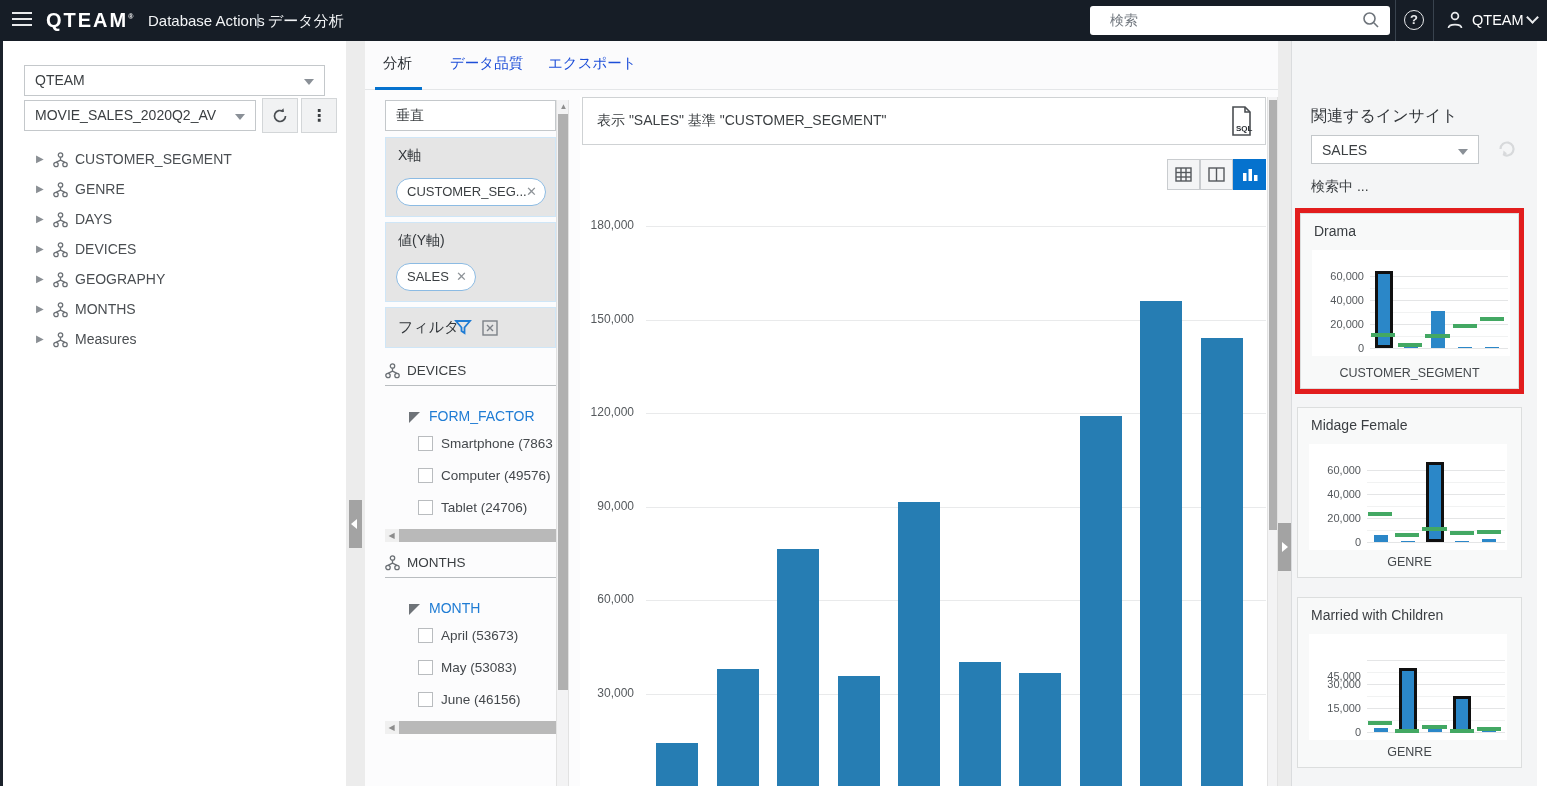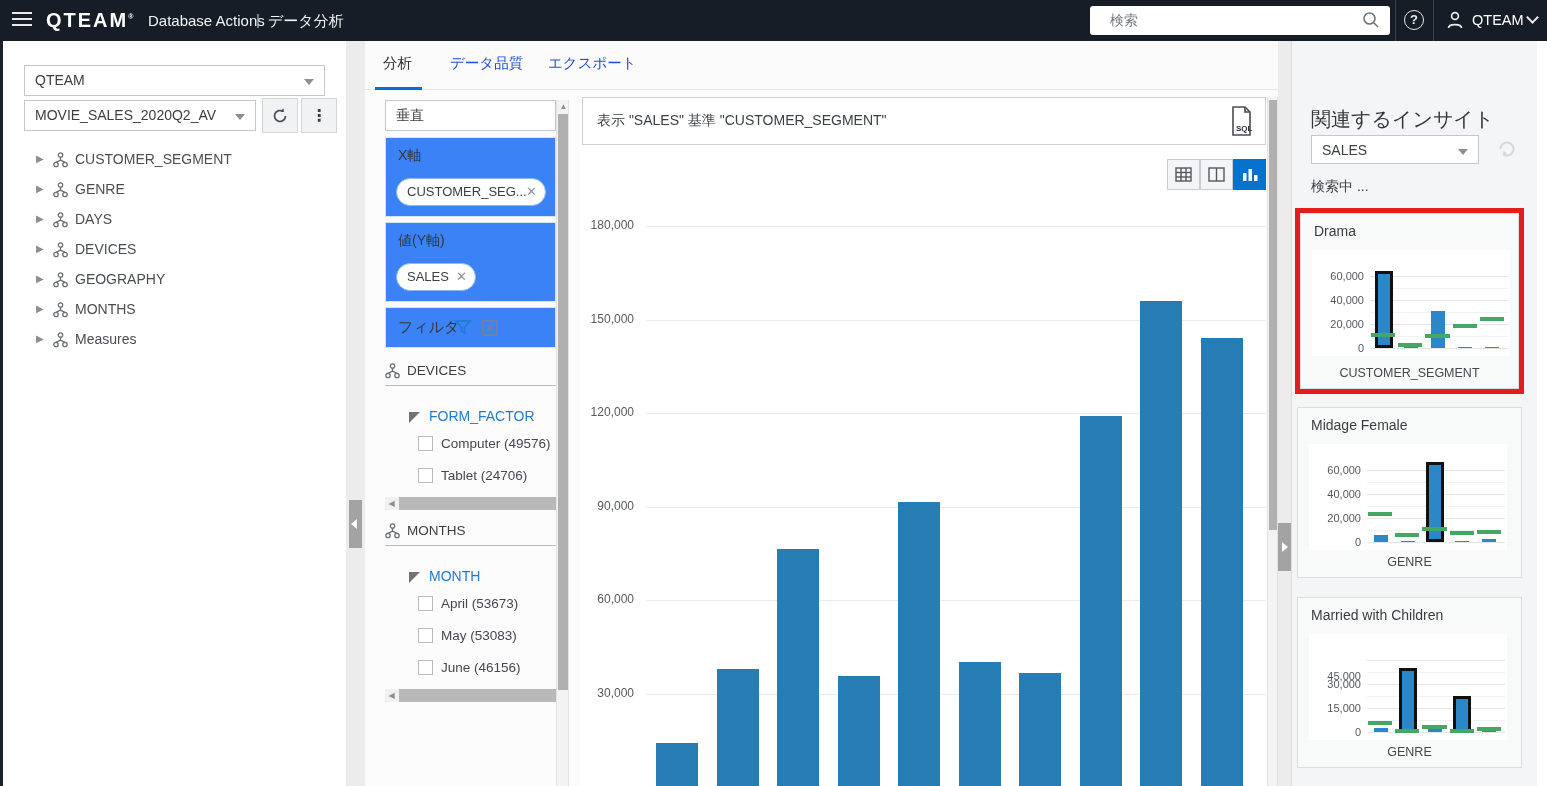--- a/index.html
+++ b/index.html
@@ -52,21 +52,21 @@
 
   
   .content-bg{position:absolute;left:365px;top:41px;width:926px;height:745px;background:#fcfcfd;}
   .tabrow{position:absolute;left:365px;top:41px;width:926px;height:49px;border-bottom:1px solid #e4e6e8;background:#fbfbfc;}
   .tab{position:absolute;top:13px;font-size:14.5px;color:#1d4ed8;cursor:pointer;}
   .tab-underline{position:absolute;left:10px;top:46px;width:47px;height:3px;background:#0572ce;}
   .topicons{position:absolute;top:14px;cursor:pointer;}
 
   
   .cfg{position:absolute;left:385px;top:100px;width:171px;}
-  .bluebox{position:relative;background:#3b82f6;border:1px solid #cfe6f7;padding-left:25px;}
+  .bluebox{position:relative;background:#e5e5e5;border:1px solid #cfe6f7;padding-left:25px;}
   .bluebox .blabel{position:absolute;left:12px;top:9px;font-size:14px;color:#33373b;}
   .chip{position:absolute;left:10px;top:40px;height:28px;background:#fff;border:1px solid #8cbbe3;border-radius:14px;
         font-size:13px;color:#3b3f42;line-height:26px;padding:0 26px 0 10px;cursor:pointer;max-width:150px;overflow:hidden;white-space:nowrap;}
   .chip .x{position:absolute;right:8px;top:0;color:#8d9297;font-size:13px;}
   .sechdr{position:relative;height:26px;border-bottom:1px solid #b9bdc0;}
   .sechdr .hicon{position:absolute;left:0;top:3px;}
   .sechdr .htxt{position:absolute;left:22px;top:3px;font-size:13.5px;color:#3b3f42;}
   .hierrow{position:relative;height:22px;cursor:pointer;}
   .hierrow svg{position:absolute;left:24px;top:5px;}
   .hierrow .htxt2{position:absolute;left:44px;top:1px;font-size:14px;color:#1f7cd4;}
@@ -81,21 +81,21 @@
   .chead .sqlic{position:absolute;right:12px;top:8px;cursor:pointer;}
   .toggles{position:absolute;right:2px;top:62px;height:31px;}
   .tbtn{position:absolute;top:0;width:33px;height:31px;border:1px solid #c9cccf;background:#f4f5f6;cursor:pointer;}
   .tbtn.active{background:#0572ce;border-color:#0572ce;}
   .gridline{position:absolute;height:1px;background:#e9eaeb;}
   .ylab{position:absolute;left:0;width:54px;text-align:right;font-size:12px;color:#55595d;}
   .bar{position:absolute;background:#267db3;}
 
   
   .insights{position:absolute;left:1291px;top:41px;width:246px;height:745px;background:#f4f5f6;border-left:1px solid #dadcde;}
-  .ins-title{position:absolute;left:19px;top:65px;font-size:20px;color:#33373b;}
+  .ins-title{position:absolute;left:19px;top:65px;font-size:16px;color:#33373b;}
   .ins-select{position:absolute;left:19px;top:94px;width:168px;height:29px;}
   .reset{position:absolute;left:203px;top:96px;cursor:default;}
   .searching{position:absolute;left:19px;top:137px;font-size:14px;color:#3b3f42;}
   .card{position:absolute;background:#f8f9f9;border:1px solid #dcdede;cursor:pointer;}
   .card .cardtitle{position:absolute;left:13px;top:9px;font-size:14px;color:#3a3e42;}
   .minibox{position:absolute;left:11px;top:36px;width:198px;height:106px;background:#fff;}
   .minixlab{position:absolute;left:0;width:100%;text-align:center;font-size:12.5px;color:#44484c;}
   .mgrid{position:absolute;height:1px;background:#e4e5e6;}
   .mgrid.minor{background:#f1f2f2;}
   .mylab{position:absolute;text-align:right;font-size:11px;color:#55595d;width:50px;left:2px;}
@@ -290,20 +290,24 @@
                 <circle cx="12" cy="12.5" r="2.2" fill="none" stroke="#6b7075" stroke-width="1.3"></circle>
                 <path d="M7.5 5.2 v3 M7.5 8.2 L3 10.4 M7.5 8.2 L12 10.4" fill="none" stroke="#6b7075" stroke-width="1.3"></path>
               </svg></div>
             <div class="htxt">DEVICES</div>
           </div>
           <div class="hierrow" style="margin-top: 21px;">
             <svg width="11" height="11" viewBox="0 0 11 11">
               <polygon points="0,0 11,0 0,11" fill="#6e7378"></polygon>
             </svg>
             <div class="htxt2">FORM_FACTOR</div>
+          </div>
+          <div class="optrow">
+            <div class="cb"></div>
+            <div class="olabel">Smartphone (7863</div>
           </div>
           <div class="optrow">
             <div class="cb"></div>
             <div class="olabel">Computer (49576)</div>
           </div>
           <div class="optrow">
             <div class="cb"></div>
             <div class="olabel">Tablet (24706)</div>
           </div>
           <div class="hscroll">

